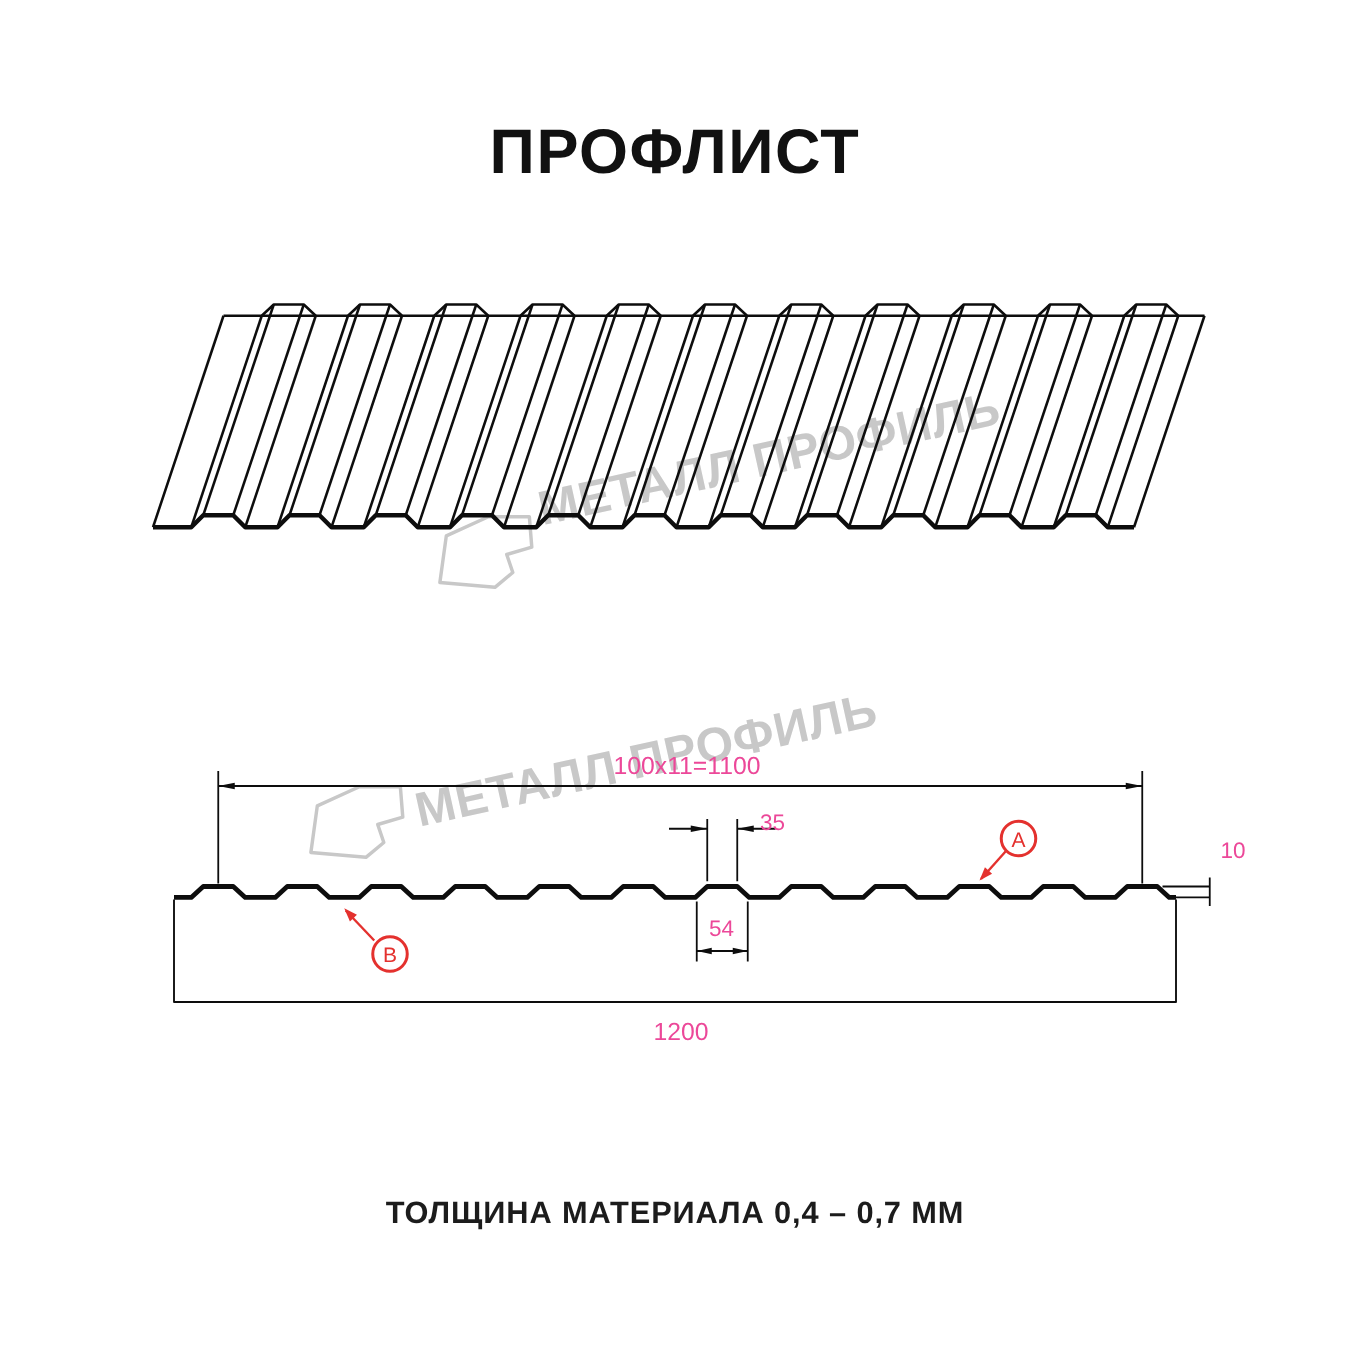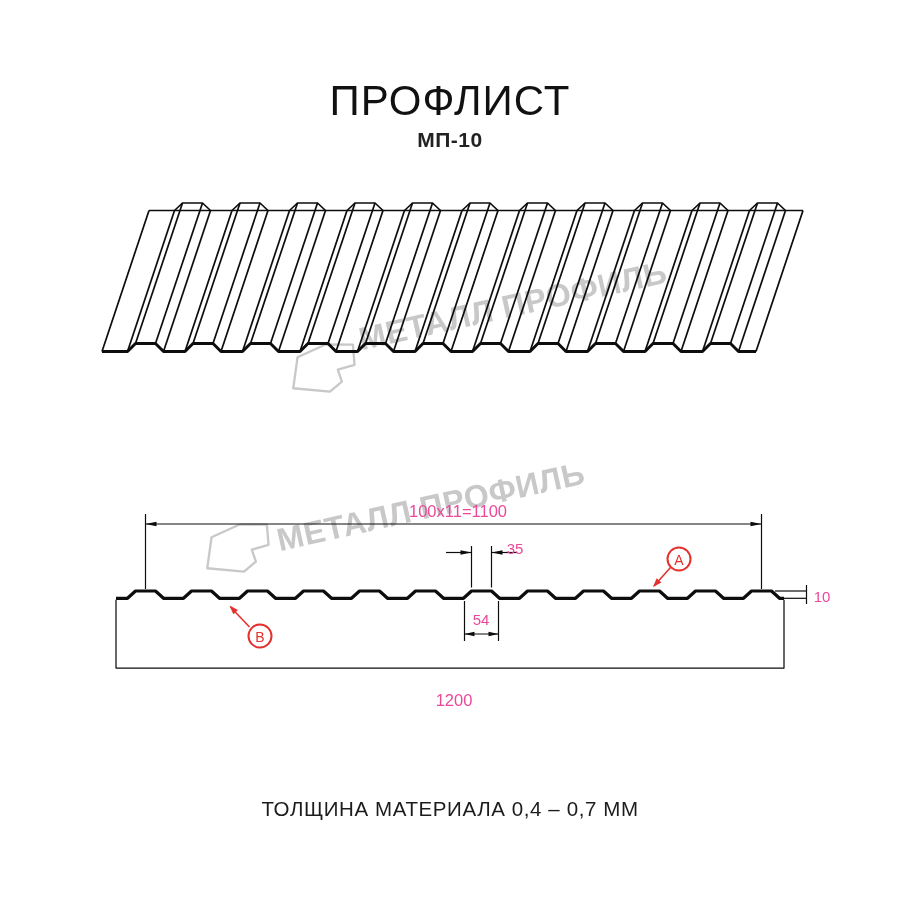--- a/index.html
+++ b/index.html
@@ -2,29 +2,29 @@
 <html style="--accent: #e4312e; --wm: #c8c8c8;"><head>
 <meta charset="utf-8">
 <style>
   html,body{margin:0;padding:0;background:#ffffff;}
   .page{
     position:relative;width:900px;height:900px;background:#ffffff;overflow:hidden;
     font-family:"Liberation Sans", sans-serif;color:#161616;
   }
   .title{
     position:absolute;left:0;right:0;top:78px;text-align:center;
-    font-size:42px;line-height:46px;font-weight:400;letter-spacing:1px;color:#111;
+    font-size:42px;line-height:46px;font-weight:700;letter-spacing:1px;color:#111;
   }
   .subtitle{
     position:absolute;left:0;right:0;top:129px;text-align:center;
     font-size:21px;line-height:22px;font-weight:600;letter-spacing:0.5px;color:#222;
   }
   .footer-note{
     position:absolute;left:0;right:0;top:797px;text-align:center;
-    font-size:20.5px;line-height:24px;font-weight:400;letter-spacing:0.6px;color:#1c1c1c;
+    font-size:20.5px;line-height:24px;font-weight:700;letter-spacing:0.6px;color:#1c1c1c;
   }
   
   .wm-text{
     position:absolute;white-space:nowrap;font-weight:700;font-size:32px;line-height:34px;
     letter-spacing:0.5px;color:var(--wm,#c8c8c8);transform-origin:left bottom;
   }
   .wm-text.wm1{left:363px;top:322px;transform:rotate(-12.5deg);}
   .wm-text.wm2{left:281px;top:523px;transform:rotate(-12.5deg);}
   .wm-logo{position:absolute;}
   .wm-logo.wm1{left:288px;top:344px;transform:rotate(-10deg);}
@@ -33,39 +33,38 @@
   #drawing{position:absolute;left:0;top:0;}
   
   .dim{
     position:absolute;transform:translate(-50%,-50%);white-space:nowrap;
     color:#ec4899;font-size:15px;line-height:16px;font-weight:400;
   }
   .dim.big{font-size:16.5px;}
   #dim-top{left:458px;top:511px;}
   #dim-35{left:515px;top:549px;}
   #dim-65{left:481px;top:620px;}
-  #dim-10{left:822px;top:597px;}
-  #dim-1200{left:454px;top:688px;margin-top:12px;}
+  #dim-10{left:822px;top:568px;}
+  #dim-1200{left:454px;top:688px;}
   
   .callout{
     position:absolute;transform:translate(-50%,-50%);
     width:21px;height:21px;border:2px solid var(--accent,#e4312e);border-radius:50%;
     color:var(--accent,#e4312e);font-size:14px;font-weight:500;
     display:flex;align-items:center;justify-content:center;background:transparent;
   }
   #callout-a{left:679px;top:559px;}
   #callout-b{left:260px;top:636px;}
 </style>
 </head>
 <body>
 
 <div class="page">
 
   <div class="title">ПРОФЛИСТ</div>
-  <div class="subtitle">МП-10</div>
 
   <svg class="wm-logo wm1" width="74" height="50" viewBox="0 0 76 52">
     <path d="M2 40 L12 9 L43 1 L71 6 L69 27 L51 29 L53 42 L39 50 Z" fill="none" stroke="#c8c8c8" stroke-width="2.4" stroke-linejoin="round"></path>
   </svg>
   <span class="wm-text wm1">МЕТАЛЛ ПРОФИЛЬ</span>
 
   <svg class="wm-logo wm2" width="74" height="50" viewBox="0 0 76 52">
     <path d="M2 40 L12 9 L43 1 L71 6 L69 27 L51 29 L53 42 L39 50 Z" fill="none" stroke="#c8c8c8" stroke-width="2.4" stroke-linejoin="round"></path>
   </svg>
   <span class="wm-text wm2">МЕТАЛЛ ПРОФИЛЬ</span>

